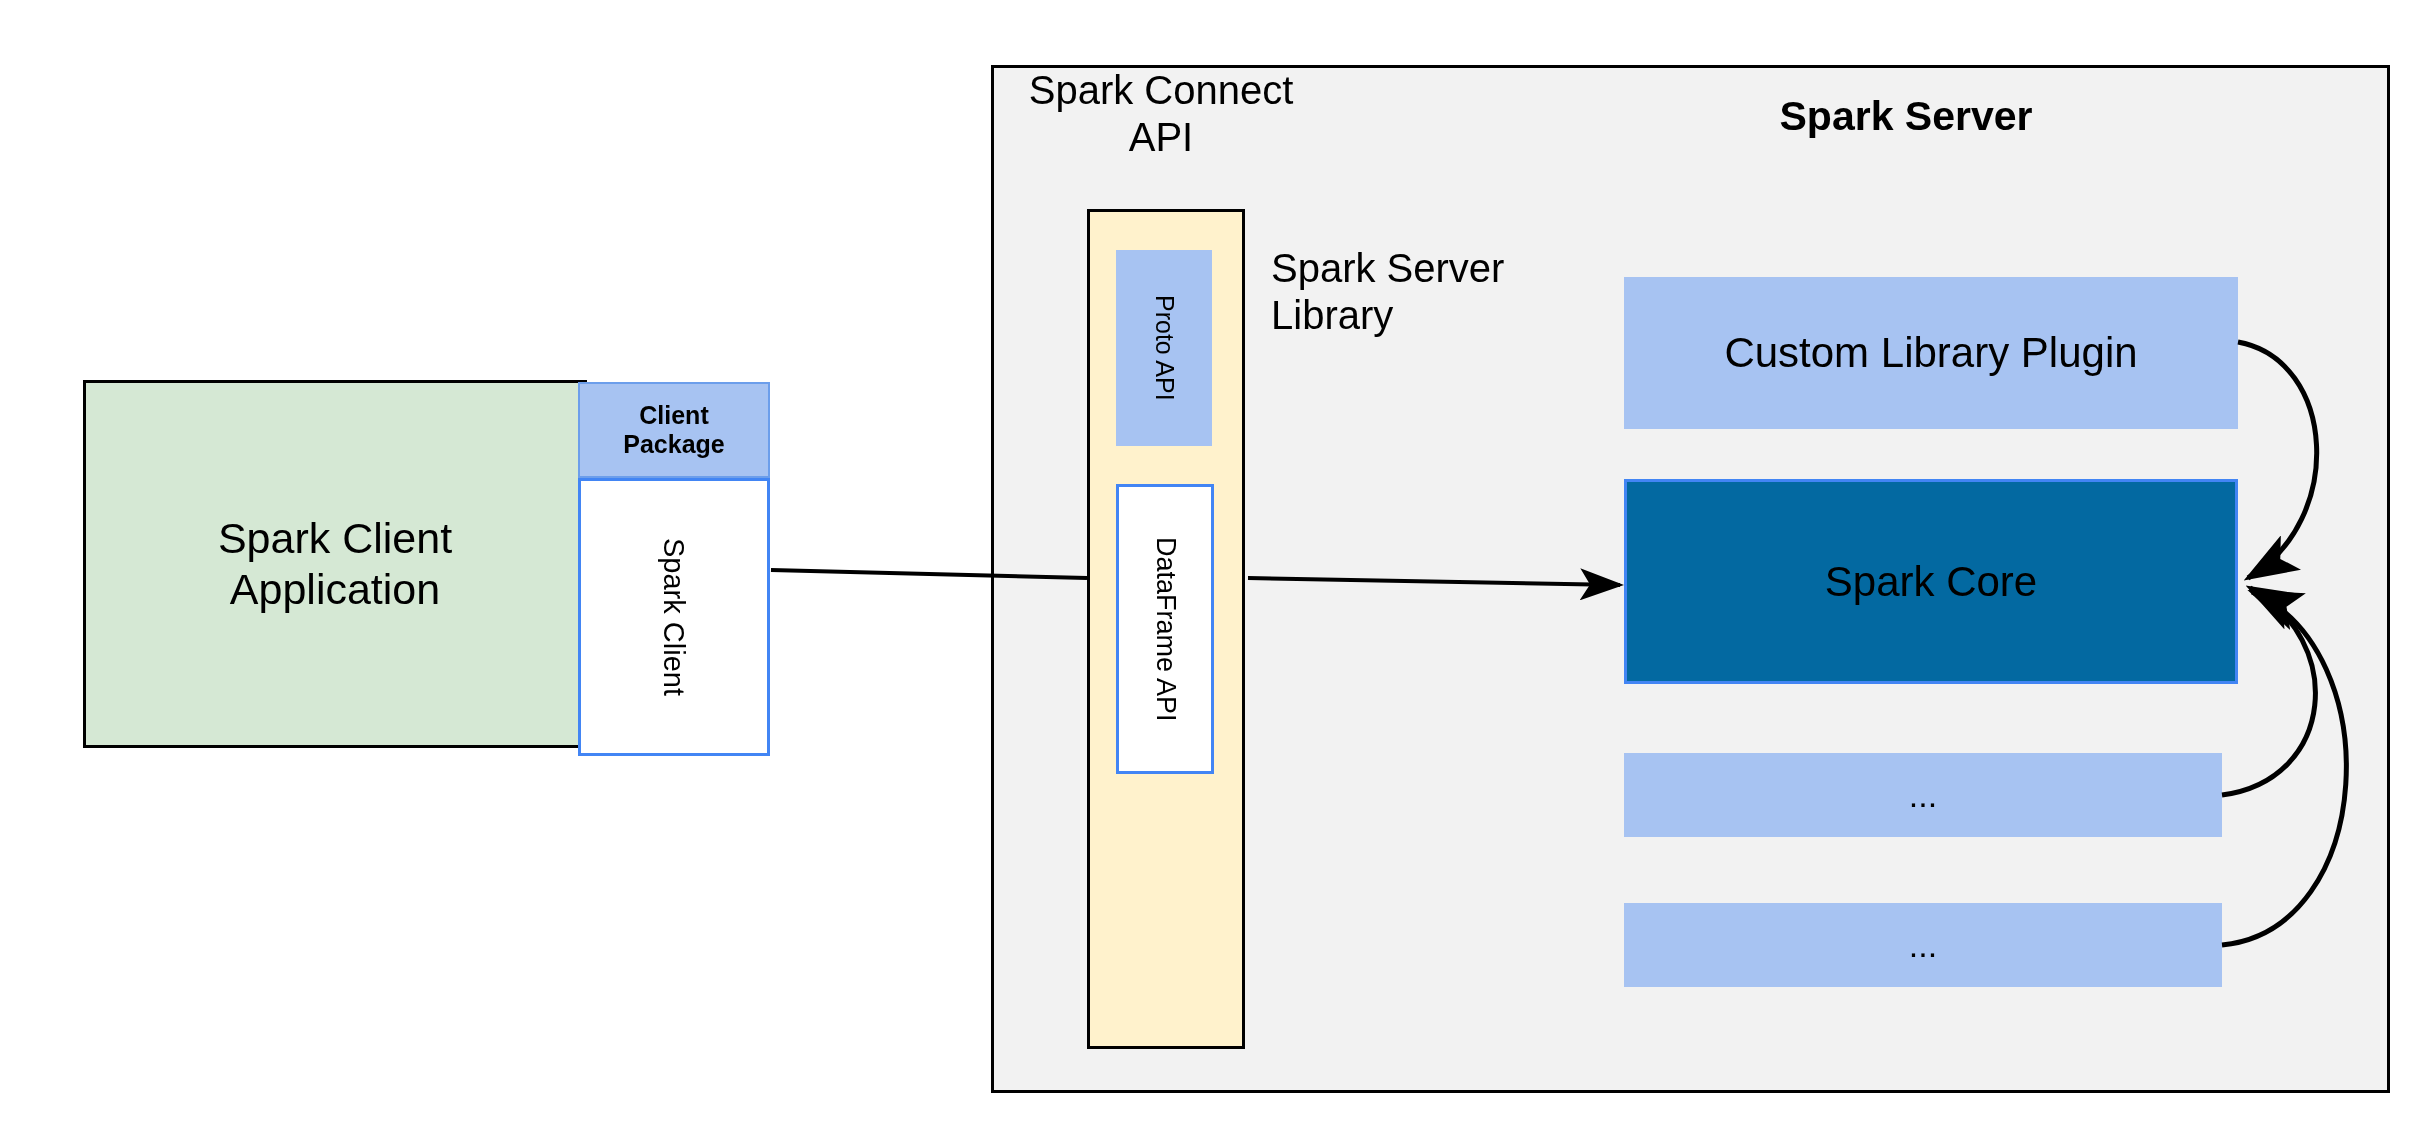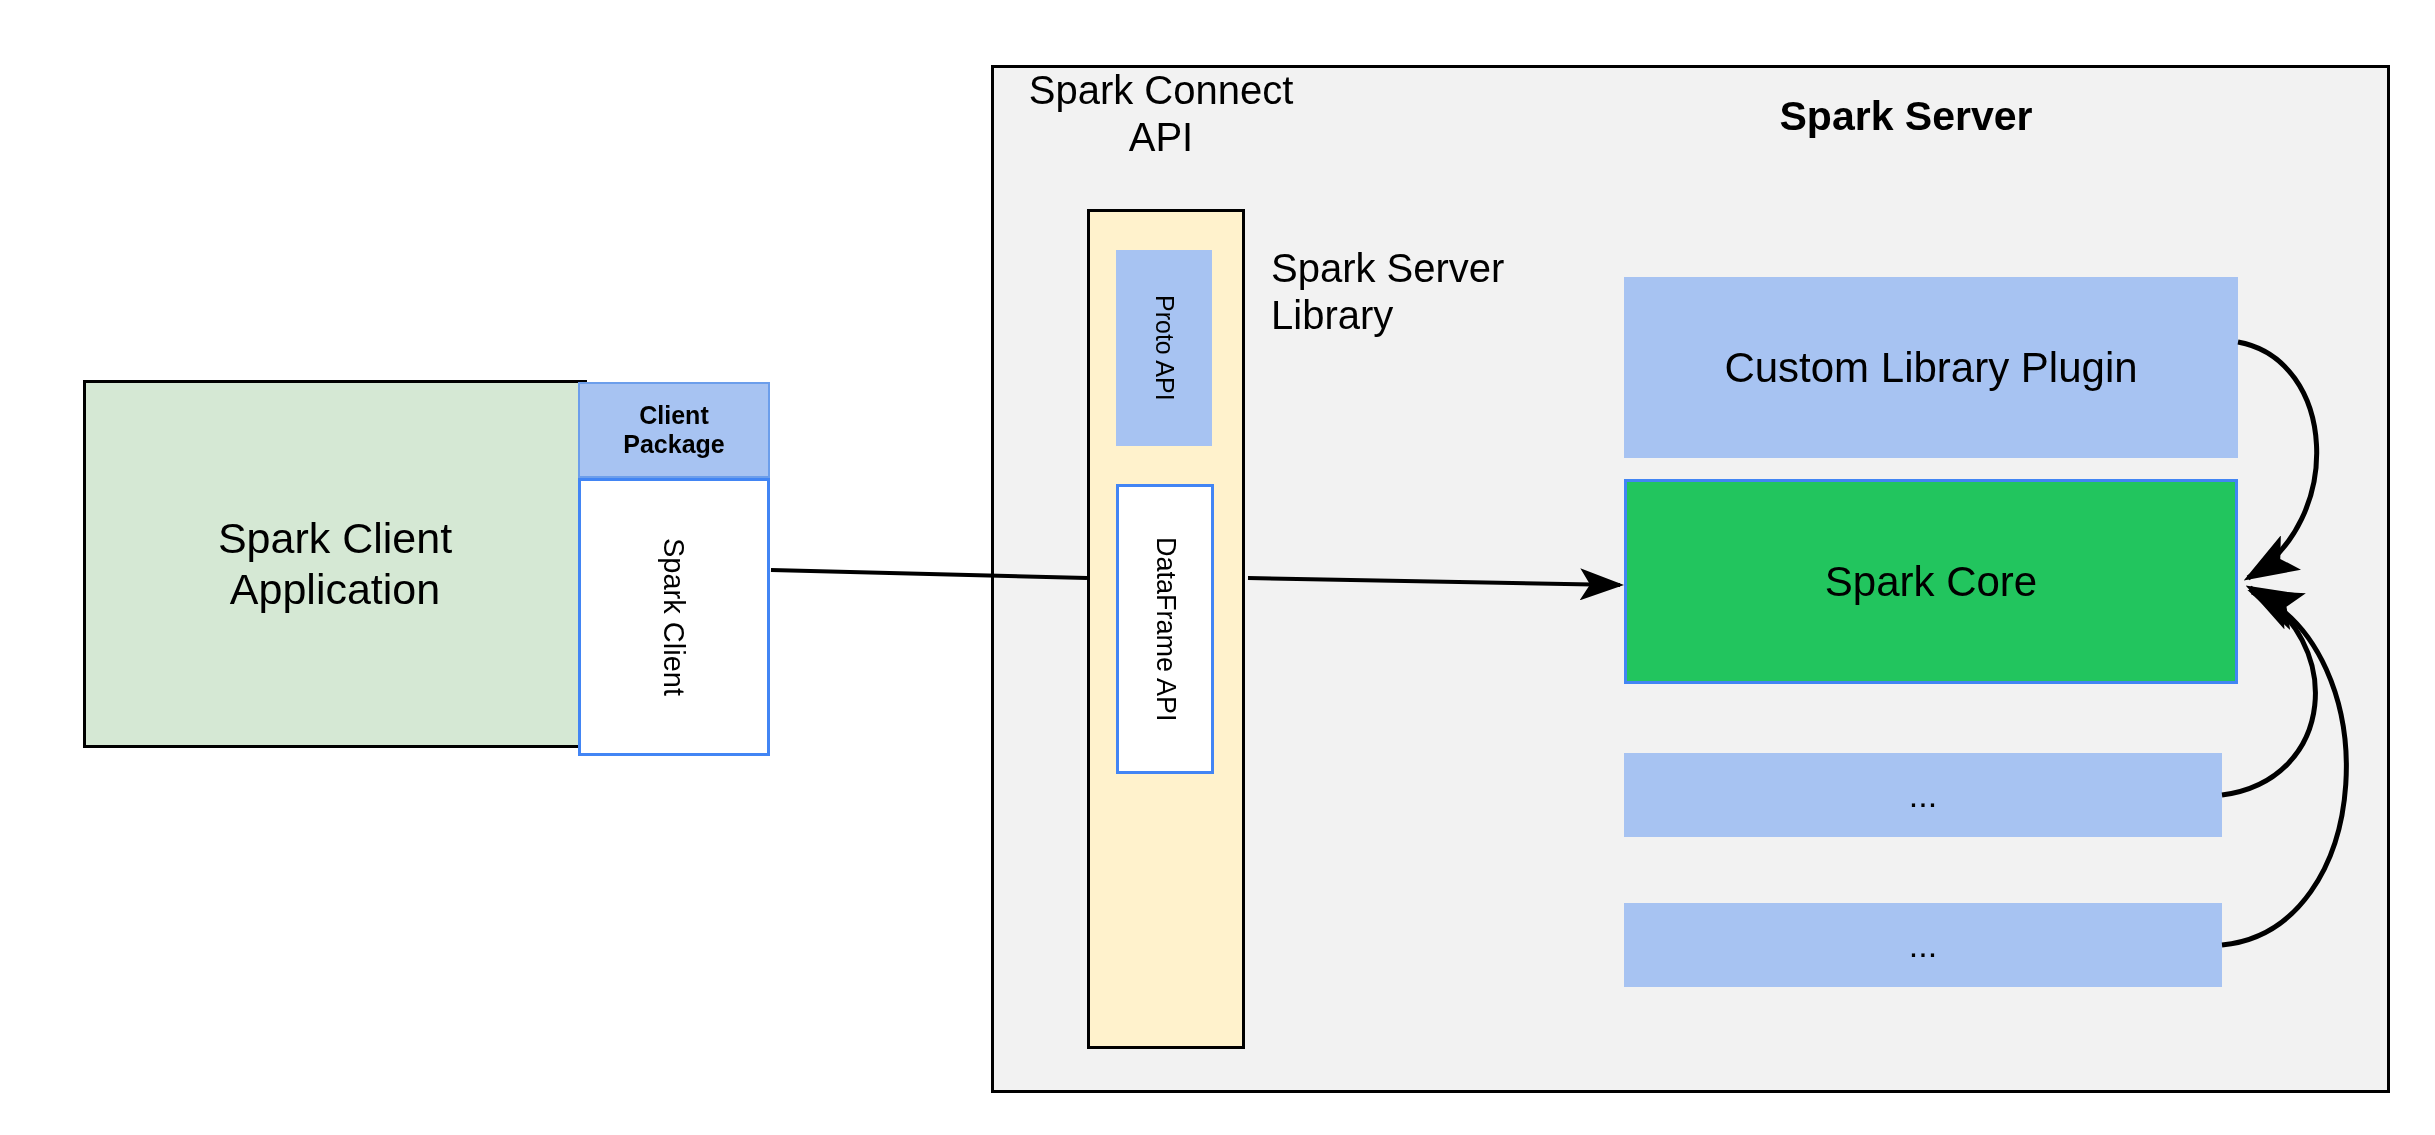--- a/index.html
+++ b/index.html
@@ -126,31 +126,31 @@
     height: 290px;
     background: #ffffff;
     border: 3px solid #4285f4;
     font-size: 27px;
   }
   
   #custom-library-plugin-box {
     left: 1608px;
     top: 277px;
     width: 614px;
-    height: 181px;
+    height: 152px;
     background: #a7c3f2;
     border: none;
     font-size: 42px;
   }
   #spark-core-box {
     left: 1608px;
     top: 479px;
     width: 614px;
     height: 205px;
-    background: #22c55e;
+    background: #0369a1;
     border: 3px solid #4285f4;
     font-size: 42px;
   }
   #ellipsis-box-1 {
     left: 1608px;
     top: 753px;
     width: 598px;
     height: 84px;
     background: #a7c3f2;
     border: none;

